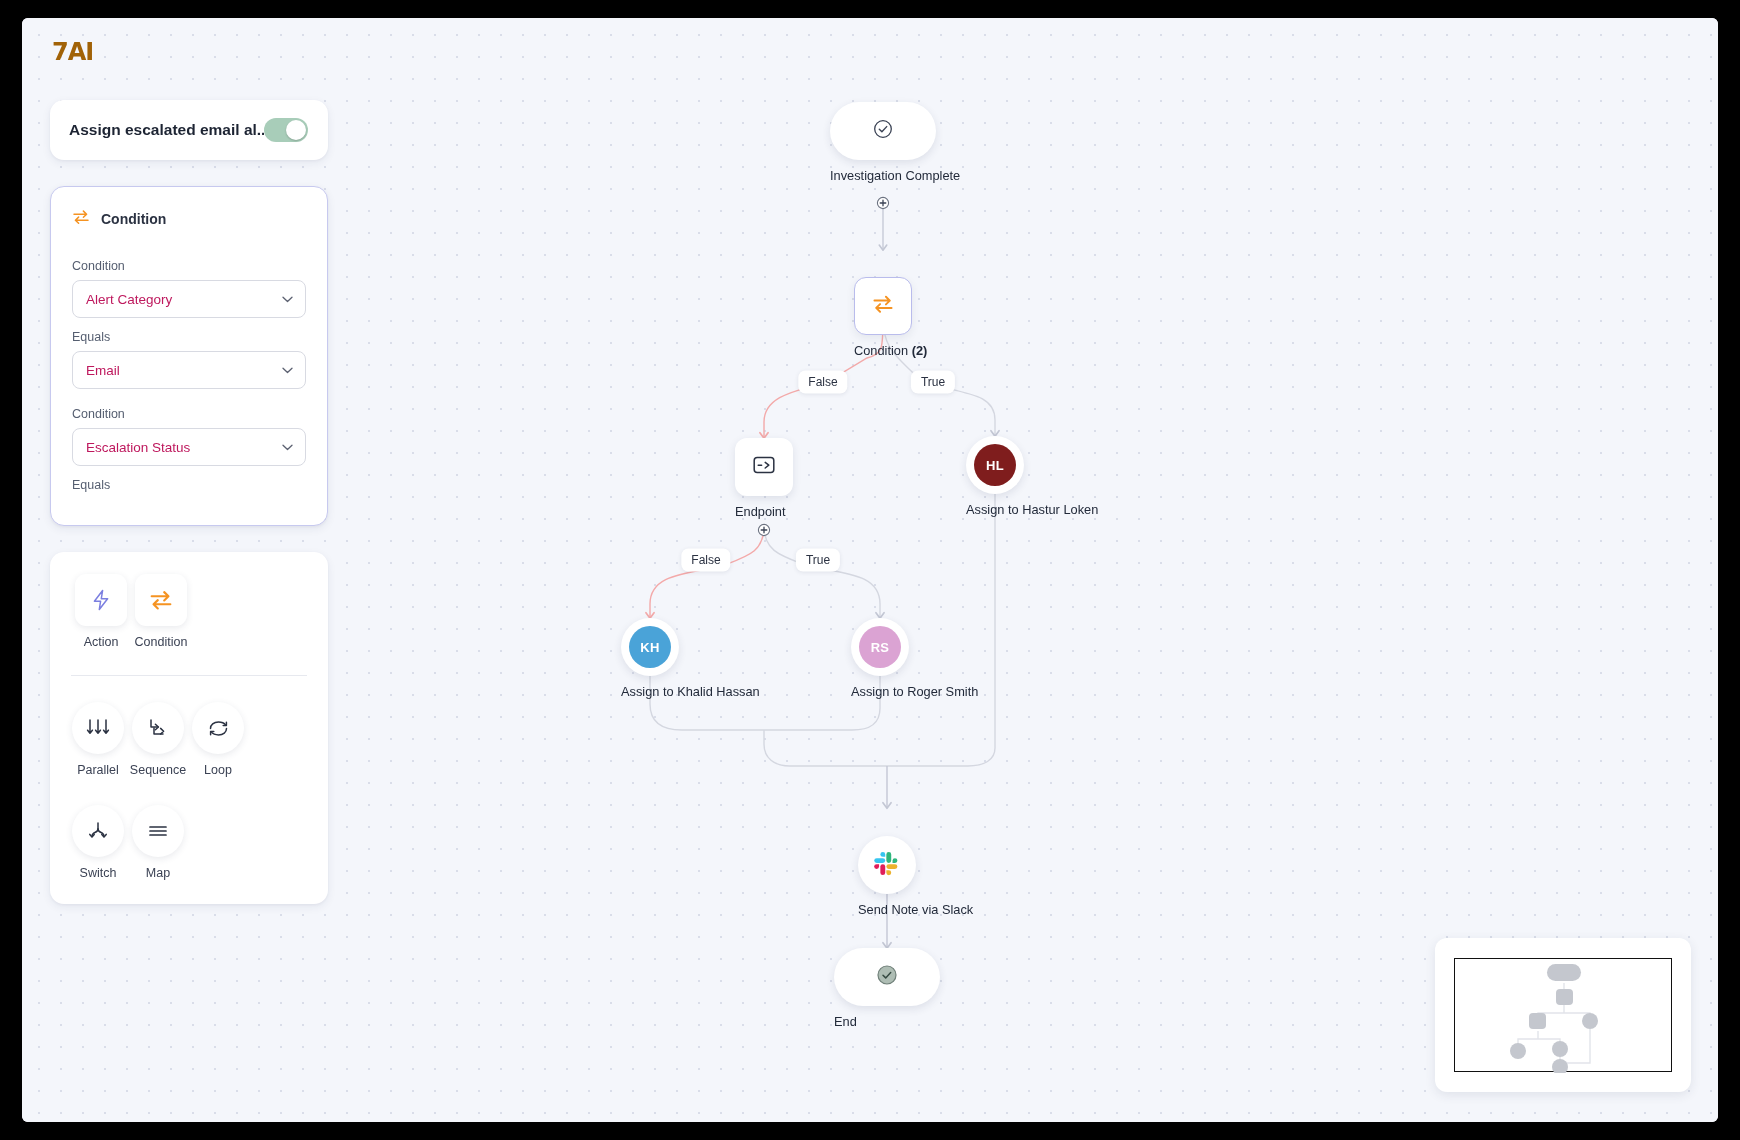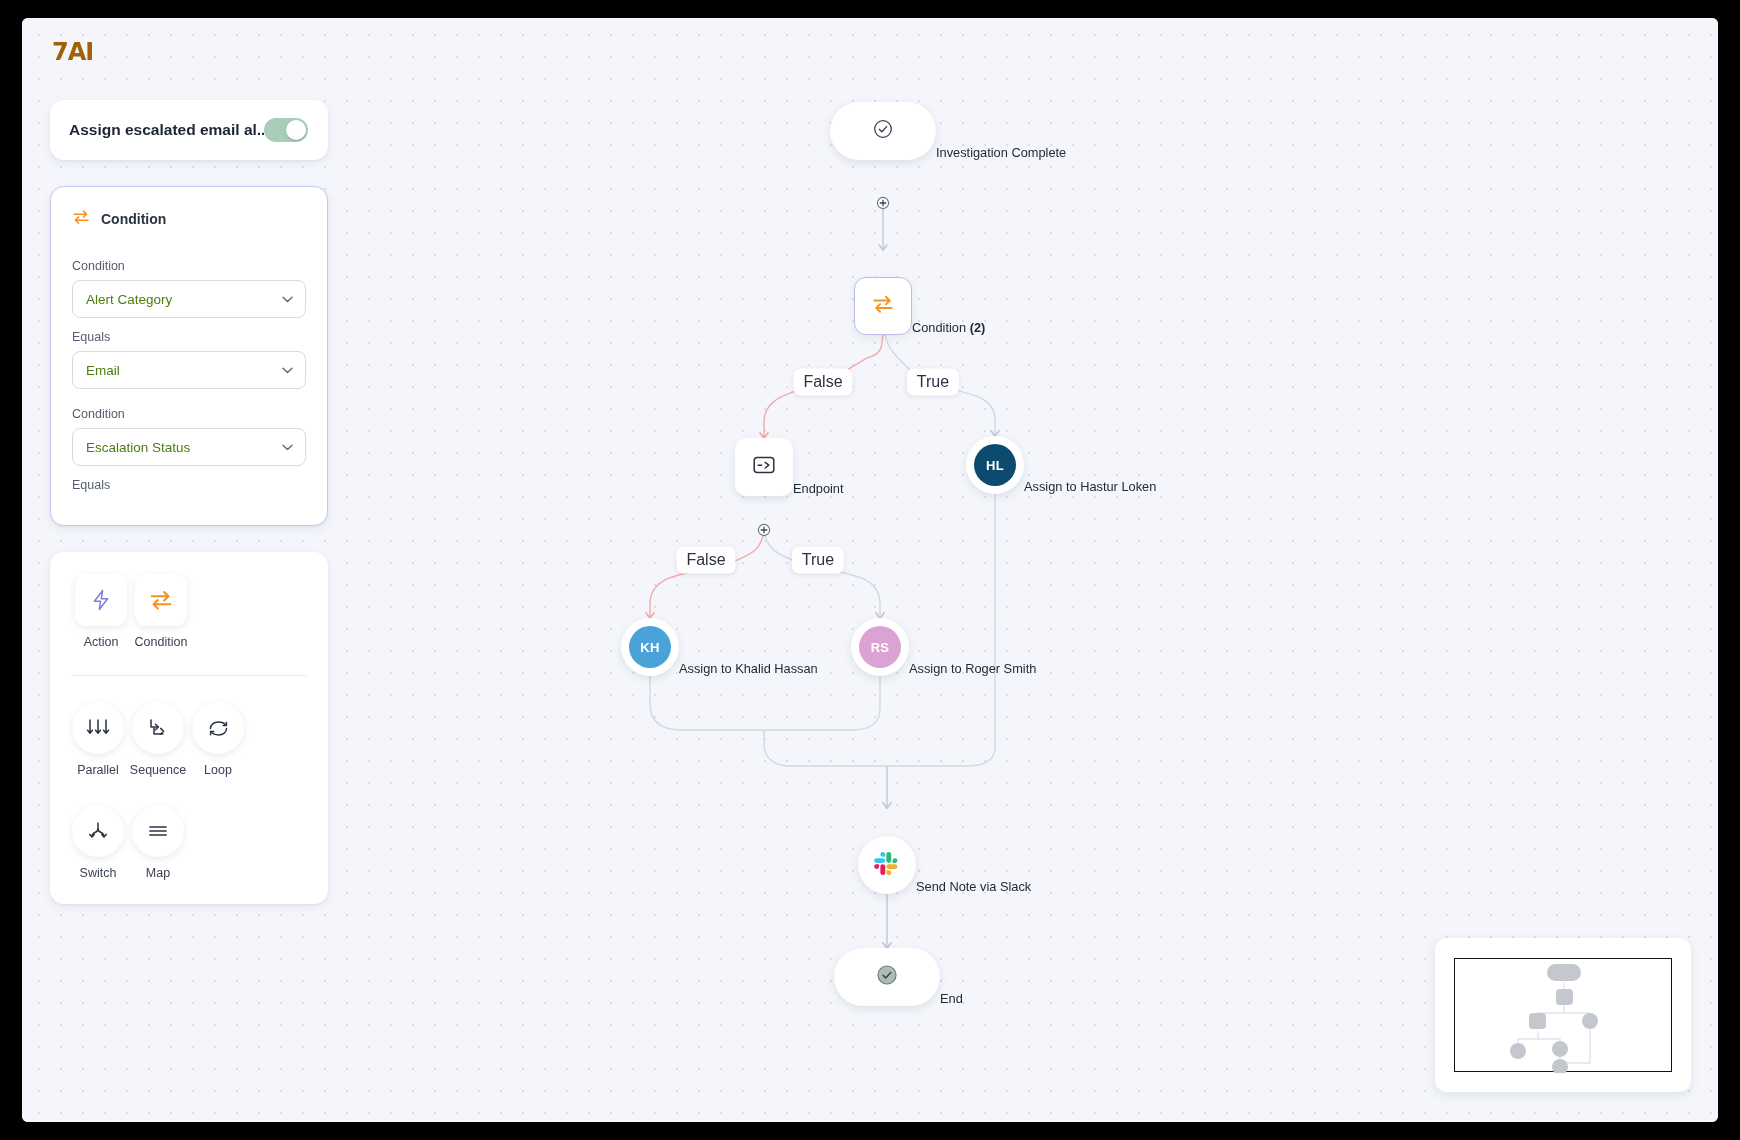--- a/index.html
+++ b/index.html
@@ -72,21 +72,21 @@
     padding: 22px 21px 26px 21px;
   }
   .cond-head { display: flex; align-items: center; gap: 11px; margin-bottom: 30px; }
   .cond-head-label { font-size: 14px; font-weight: bold; color: #2b3242; }
   .field-label { font-size: 12.5px; color: #555e70; margin-bottom: 7px; }
   .select {
     height: 38px; border: 1px solid #d8dae2; border-radius: 8px;
     background: #fff;
     display: flex; align-items: center; justify-content: space-between;
     padding: 0 12px 0 13px;
-    font-size: 13.5px; color: #4d7c0f;
+    font-size: 13.5px; color: #be185d;
   }
   .gap-block { height: 18px; }
   .chev { color: #5b6070; font-size: 12px; line-height: 1; }
 
   
   .palette { padding: 22px 20px 24px 20px; }
   .pal-row { display: flex; gap: 4px; }
   .pal-row.top { padding-left: 3px; }
   .pal-item {
     width: 56px; display: flex; flex-direction: column;
@@ -103,21 +103,21 @@
     display: flex; align-items: center; justify-content: center;
   }
   .pal-label { font-size: 12.5px; color: #3b4254; }
   .pal-div { height: 1px; background: #e7e9ef; margin: 26px 1px 26px 1px; }
   .pal-gap { height: 28px; }
 
   
   .graph { position: absolute; inset: 0; }
   .edges { position: absolute; left: 0; top: 0; width: 1696px; height: 1104px; }
 
-  .node { position: absolute; display: flex; flex-direction: row; align-items: flex-end; }
+  .node { position: absolute; display: flex; flex-direction: column; align-items: flex-start; }
   .node-label {
     margin-top: 8px; font-size: 12.8px; color: #222a3a; white-space: nowrap;
   }
   .node-label b { font-weight: bold; }
 
   .pill {
     width: 106px; height: 58px; border-radius: 29px; background: #fff;
     box-shadow: 0 3px 9px rgba(35,45,80,.11);
     display: flex; align-items: center; justify-content: center;
   }
@@ -137,21 +137,21 @@
     display: flex; align-items: center; justify-content: center;
     color: #fff; font-size: 13px; font-weight: bold; letter-spacing: .3px;
   }
 
   .plus-handle { position: absolute; width: 14px; height: 14px; }
 
   .edge-label {
     position: absolute;
     background: #fff; border-radius: 7px;
     padding: 4px 10px 5px 10px;
-    font-size: 16px; color: #2b3242;
+    font-size: 12px; color: #2b3242;
     box-shadow: 0 1px 4px rgba(35,45,80,.10);
     transform: translate(-50%, -50%);
     white-space: nowrap;
   }
 
   
   .minimap {
     position: absolute; right: 27px; bottom: 30px;
     width: 256px; height: 154px;
     background: #fff; border-radius: 12px;
@@ -411,21 +411,21 @@
     </div>
     <div class="plus-handle" style="left:735px; top:505px;">
       <svg width="14" height="14" viewBox="0 0 14 14" fill="none">
         <circle cx="7" cy="7" r="5.6" stroke="#6b7280" stroke-width="1.1" fill="#fff"></circle>
         <path d="M7 4.2v5.6M4.2 7h5.6" stroke="#3a4254" stroke-width="1.3" stroke-linecap="round"></path>
       </svg>
     </div>
 
     <div class="node" style="left:944px; top:418px;">
       <div class="ci-node">
-        <div class="avatar" style="background:#0c4a6e;">
+        <div class="avatar" style="background:#7f1d1d;">
           <span>HL</span>
         </div>
       </div>
       <div class="node-label">Assign to Hastur Loken</div>
     </div>
 
     <div class="edge-label" style="left:684px; top:542px;">False</div>
     <div class="edge-label" style="left:796px; top:542px;">True</div>
 
     <div class="node" style="left:599px; top:600px;">

